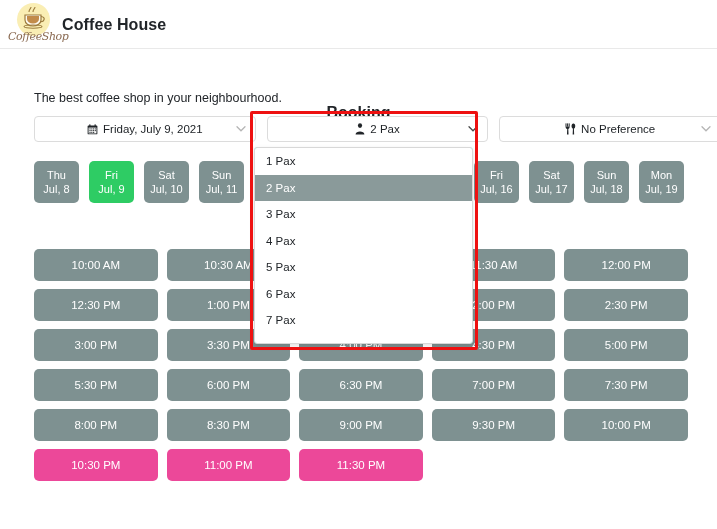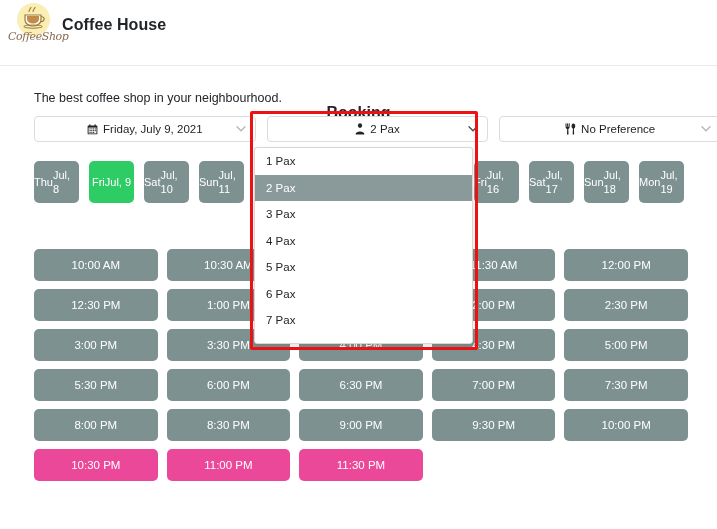--- a/index.html
+++ b/index.html
@@ -8,21 +8,21 @@
     width: 717px; height: 529px;
     font-family: "Liberation Sans", sans-serif;
     background: #ffffff;
     color: #212529;
     overflow: hidden;
   }
   #page { position: relative; width: 717px; height: 529px; background:#fff; }
 
   
   .header {
-    position: absolute; left: 0; top: 0; width: 717px; height: 66px;
+    position: absolute; left: 0; top: 0; width: 717px; height: 49px;
     border-bottom: 1px solid #e9e9e9;
     background: #fff;
   }
   .brand { position: absolute; left: 8px; top: 2px; display: flex; align-items: center; }
   .logo-wrap { position: relative; width: 48px; height: 46px; }
   .logo-circle {
     position: absolute; left: 9px; top: 1px;
     width: 33px; height: 33px; border-radius: 50%;
     background: #faeeb4;
   }
@@ -84,21 +84,21 @@
   .chip-row {
     position: absolute; left: 34px; top: 161px;
     width: 650px; height: 42px;
     display: flex; gap: 10px;
   }
   .chip {
     flex: 1 1 0;
     border-radius: 5px;
     background: #7e9191;
     color: #ffffff;
-    display: flex; flex-direction: row;
+    display: flex; flex-direction: column;
     align-items: center; justify-content: center;
     font-size: 11px; line-height: 14px;
     cursor: pointer;
   }
   .chip.active { background: #2ecc64; }
 
   
   .slot-grid {
     position: absolute; left: 34px; top: 249px;
     width: 654px;

